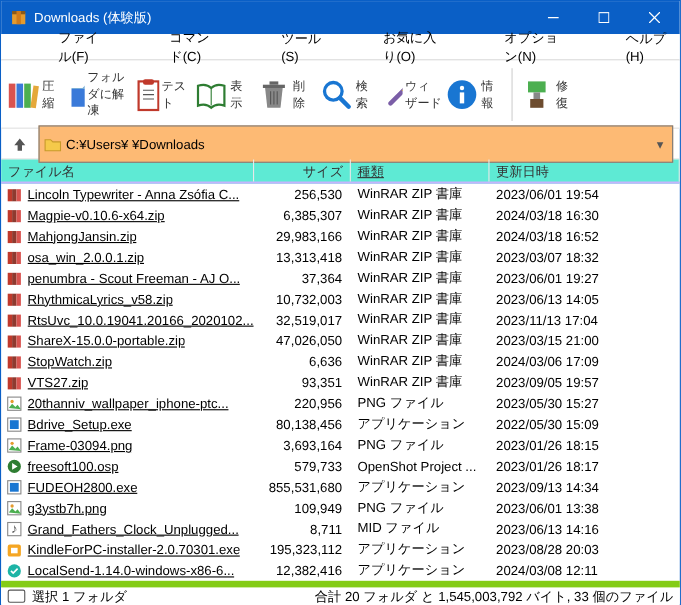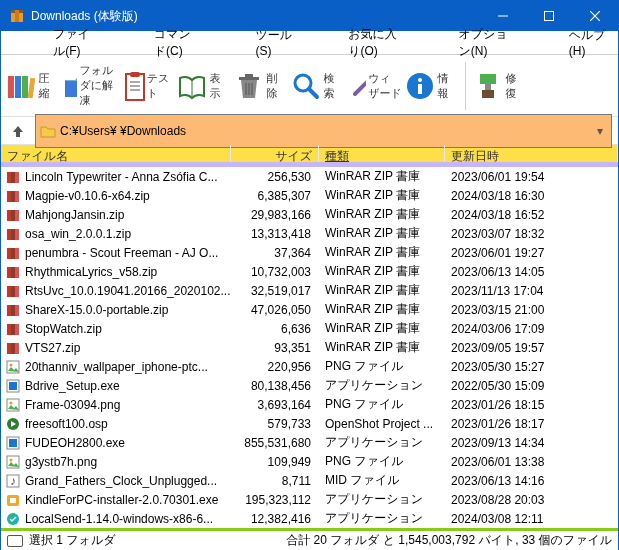--- a/index.html
+++ b/index.html
@@ -14,35 +14,35 @@
 .tbtn { width:55px; height:58px; display:flex; flex-direction:row; align-items:center; justify-content:center; gap:2px; border-radius:3px; }
 .tbtn .ticon2 { width:32px; height:32px; }
 .tbtn .tlabel { font-size:11px; color:#333; }
 .tsep { width:1px; height:48px; background:#d0d0d0; margin:0 4px; }
 .pathbar { height:28px; display:flex; align-items:center; padding:2px 6px; gap:6px; border-bottom:1px solid #e0e0e0; }
 .pathbar .upbtn { width:22px; height:22px; display:flex; align-items:center; justify-content:center; color:#555; }
 .pathbar .pathbox { flex:1; height:22px; border:1px solid #7a7a7a; display:flex; align-items:center; padding:16px 4px; background:#fdba74; }
 .pathbar .pathbox .foldericon { width:16px; height:16px; margin-right:4px; }
 .pathbar .pathbox .pathtext { flex:1; font-size:12px; }
 .pathbar .pathbox .dd { width:14px; color:#555; text-align:center; }
-.headerrow { height:22px; display:flex; border-bottom:5px solid #c4b5fd; background:#fde047; }
+.headerrow { height:22px; display:flex; border-bottom:2px solid #c4b5fd; background:#5eead4; }
 .headerrow .hcell { padding:3px 6px; border-right:1px solid #e8e8e8; font-size:12px; color:#333; }
 .hcell.name { width:230px; }
 .hcell.size { width:88px; text-align:right; }
 .hcell.kind { width:126px;text-decoration:underline; }
 .hcell.date { flex:1; }
 .rows { overflow:hidden; }
 .row { height:19px; display:flex; align-items:center; }
 .row .c-name { width:230px; display:flex; align-items:center; padding-left:4px; white-space:nowrap; overflow:hidden; text-overflow:ellipsis; }
 .row .c-name .ficon { width:16px; height:16px; margin-right:4px; flex-shrink:0; }
-.row .c-name .fname { overflow:hidden; text-overflow:ellipsis; white-space:nowrap; }
+.row .c-name .fname { overflow:hidden; text-overflow:ellipsis; white-space:nowrap;text-decoration:underline; }
 .row .c-size { width:88px; text-align:right; padding-right:8px; }
 .row .c-kind { width:126px; padding-left:6px; white-space:nowrap; overflow:hidden; text-overflow:ellipsis; }
 .row .c-date { flex:1; padding-left:6px; }
-.statusbar { position:absolute; bottom:0; left:1px; right:1px; height:22px; border-top:3px solid #84cc16; display:flex; align-items:center; padding:0 6px; background:#fff; font-size:12px; }
+.statusbar { position:absolute; bottom:0; left:1px; right:1px; height:22px; border-top:6px solid #84cc16; display:flex; align-items:center; padding:0 6px; background:#fff; font-size:12px; }
 .statusbar .sicon { width:16px; height:12px; margin-right:6px; border:1px solid #555; border-radius:2px; position:relative; }
 .statusbar .sl { flex:1; }
 .statusbar .sr { }
 
 .svg { display:block; }
 </style>
 </head>
 <body>
 
 <div class="titlebar">

